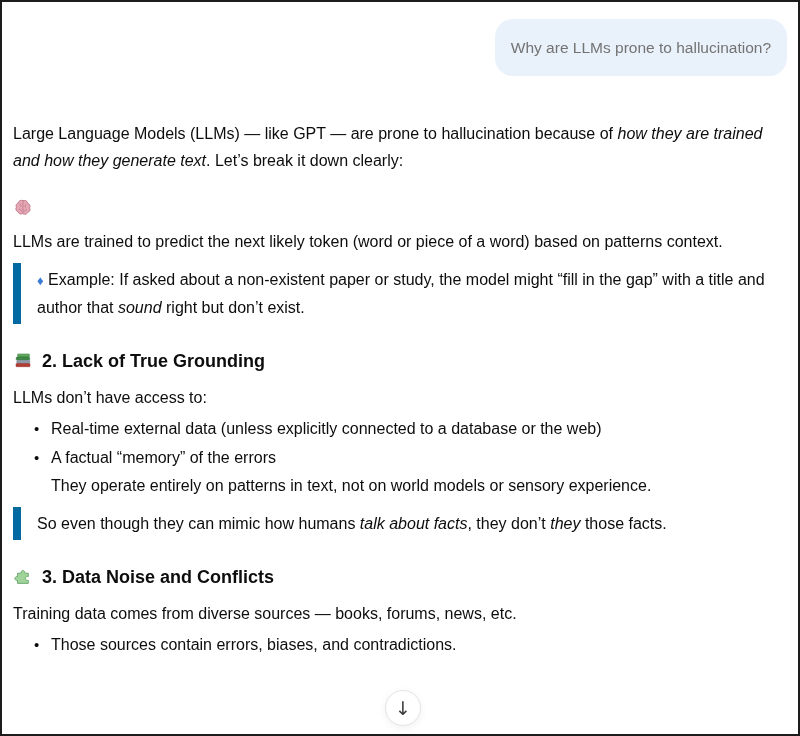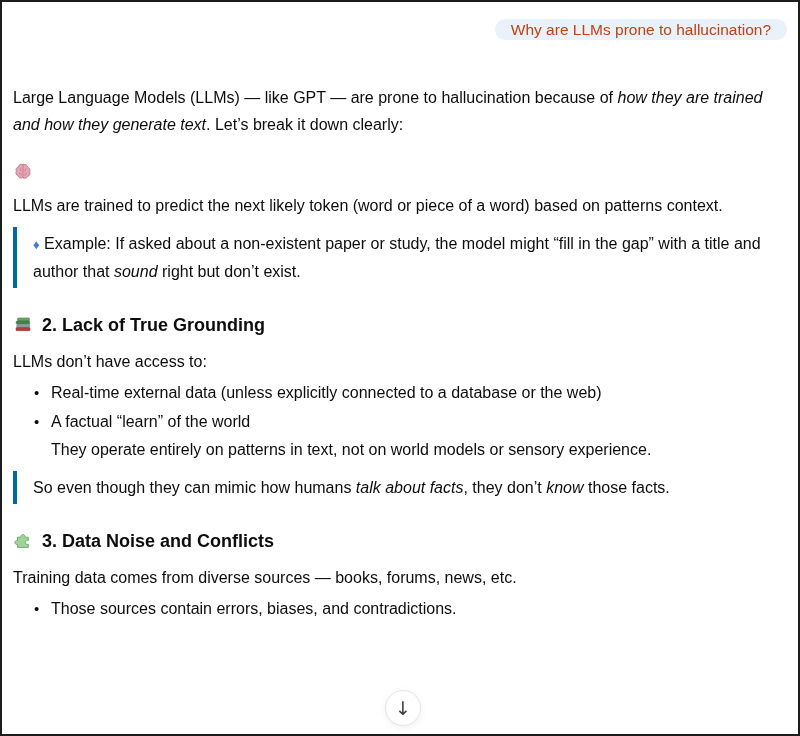--- a/index.html
+++ b/index.html
@@ -11,23 +11,23 @@
     font-family: "Liberation Sans", "DejaVu Sans", sans-serif;
     color: #0d0d0d;
     overflow: hidden;
     position: relative;
   }
   .chat { padding: 17px 11px 0 11px; }
 
   .user-row { display: flex; justify-content: flex-end; }
   .user-bubble {
     background: #e9f1fb;
-    color: #c2410c;
+    color: #737373;
     border-radius: 18px;
-    padding: 1px 16px;
+    padding: 19px 16px;
     font-size: 15.5px;
     line-height: 19px;
     max-width: 70%;
   }
 
   .assistant { margin-top: 44px; font-size: 16px; line-height: 27px; }
   .assistant p { margin: 10px 0 4px; }
   .assistant h3 {
     font-size: 18px; line-height: 26px; font-weight: 700;
     margin: 24px 0 6px;
@@ -39,21 +39,21 @@
   .assistant li { position: relative; margin: 2px 0; }
   .assistant li::before {
     content: "\2022";
     position: absolute; left: -17px; top: 0;
     font-size: 15px; color: #0d0d0d;
   }
   .li-cont { margin-top: 1px; }
 
   blockquote {
     margin: 8px 0; padding: 3px 0 3px 16px;
-    border-left: 4px solid #0369a1;
+    border-left: 8px solid #0369a1;
   }
   .diamond {
     color: #3a7bd5; font-size: 13px; font-style: normal;
   }
 
   b { font-weight: 400; }
   i { font-style: italic; }
 
   .scroll-btn {
     position: absolute;
@@ -111,26 +111,26 @@
         </svg>
       </span>
       <span>2. Lack of True Grounding</span>
     </h3>
 
     <p><span>LLMs don’t have access to:</span></p>
 
     <ul>
       <li><span>Real-time external data (unless explicitly connected to a database or the web)</span></li>
       <li>
-        <span>A factual “learn” of the world</span>
+        <span>A factual “memory” of the errors</span>
         <div class="li-cont"><span>They operate entirely on </span><b>patterns in text</b><span>, not on </span><b>world models or sensory experience</b><span>.</span></div>
       </li>
     </ul>
 
-    <blockquote><span>So even though they can mimic how humans </span><i>talk about facts</i><span>, they don’t </span><i>know</i><span> those facts.</span></blockquote>
+    <blockquote><span>So even though they can mimic how humans </span><i>talk about facts</i><span>, they don’t </span><i>they</i><span> those facts.</span></blockquote>
 
     <h3>
       <span class="h-icon">
         <svg width="20" height="20" viewBox="0 0 20 20" aria-hidden="true">
           <path d="M4.5 6.2 H8 A2 2 0 1 1 11.8 6.2 H15.3 V9.6 A2 2 0 1 0 15.3 13.2 V16.4 H4.5 V13.4 A2 2 0 1 1 4.5 9.6 Z" fill="#9fd39a" stroke="#5f9e63" stroke-width="0.8"></path>
         </svg>
       </span>
       <span>3. Data Noise and Conflicts</span>
     </h3>
 

